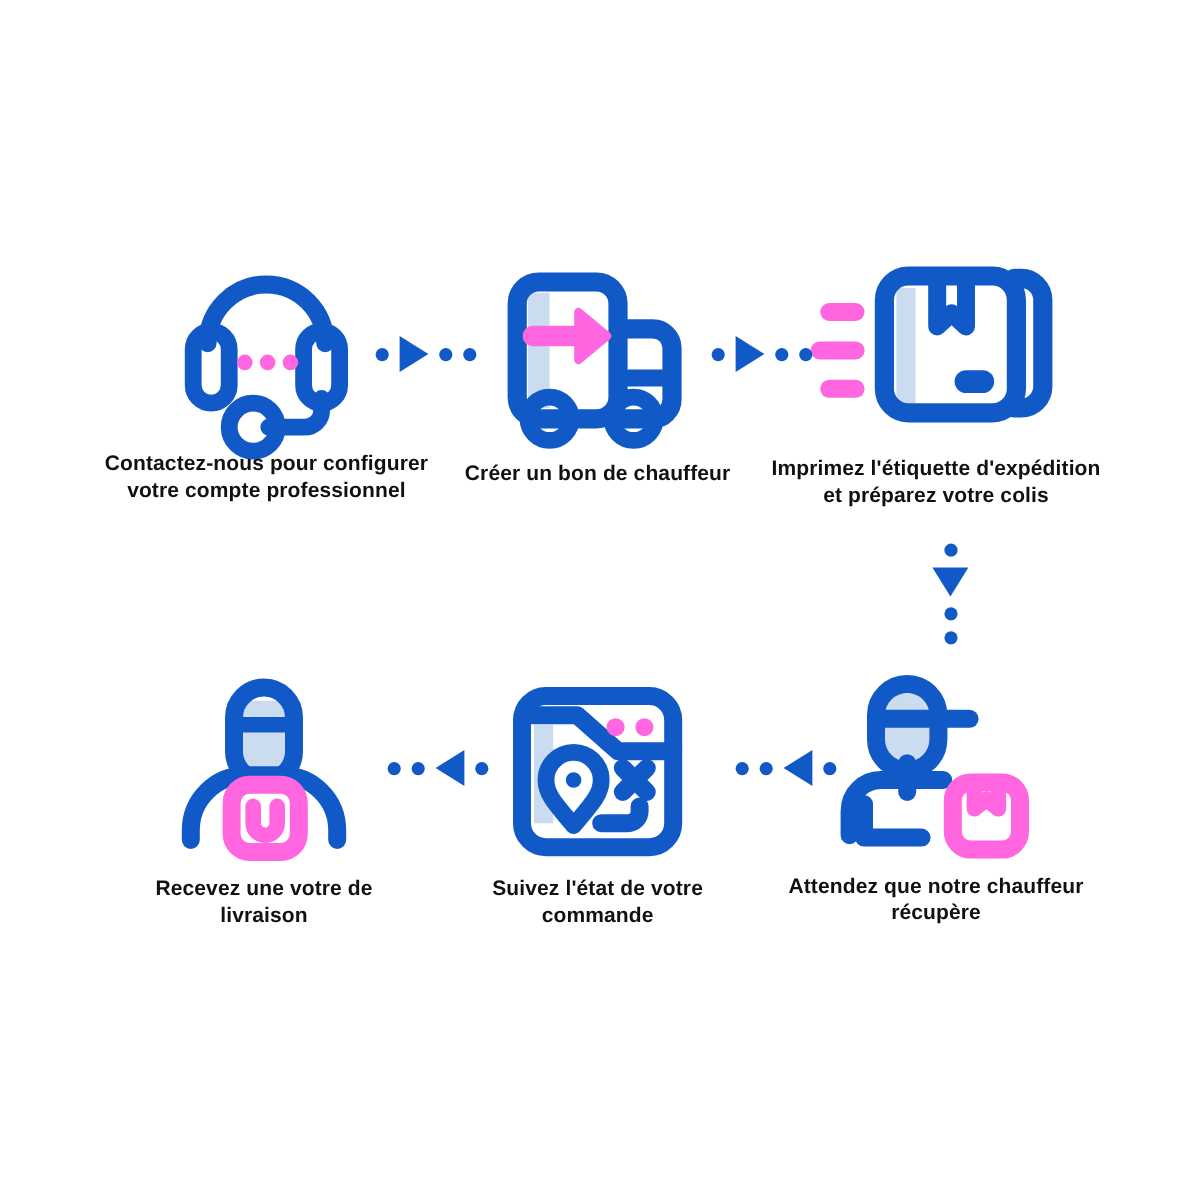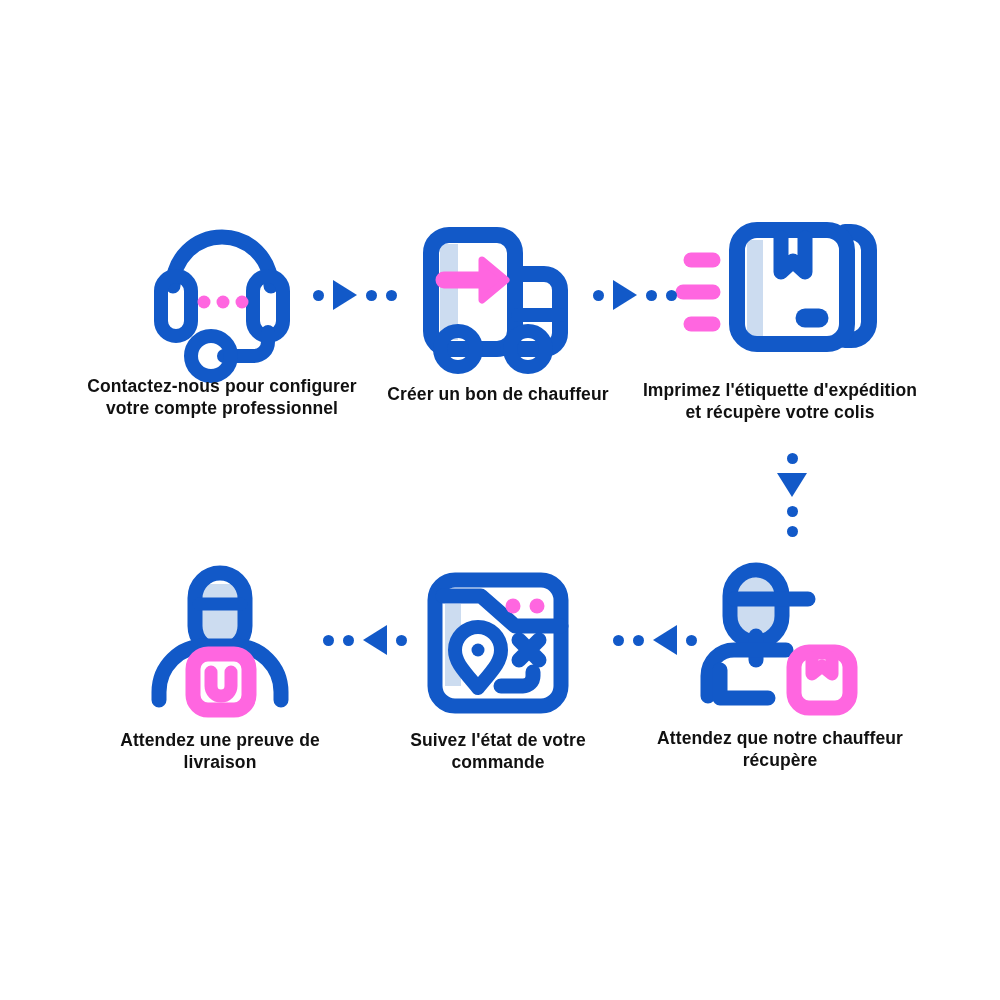--- a/index.html
+++ b/index.html
@@ -175,41 +175,41 @@
         <path d="M72 22 h16 v96 h-16 z" fill="#ccdcf0"></path>
 
         <rect x="62" y="12" width="110" height="114" rx="20" fill="none" stroke="#1259c8" stroke-width="16"></rect>
 
         <path d="M106 20 v34 l12 -11 l12 11 v-34" fill="none" stroke="#1259c8" stroke-width="15" stroke-linejoin="round" stroke-linecap="round"></path>
 
         <path d="M130 100 h14" fill="none" stroke="#1259c8" stroke-width="19" stroke-linecap="round"></path>
       </svg>
     </div>
     <div class="step-label">Imprimez l'étiquette d'expédition
-et récupère votre colis</div>
+et préparez votre colis</div>
   </div>
 
   <div class="step" id="step-4">
     <div class="step-icon">
       <svg width="150" height="150" viewBox="0 0 150 150" xmlns="http://www.w3.org/2000/svg">
 
         <path d="M56 16 h38 v42 a19 19 0 0 1 -38 0 z" fill="#ccdcf0"></path>
 
         <path d="M50 58 V30 a25 25 0 0 1 50 0 v28 a25 25 0 0 1 -50 0 z" fill="none" stroke="#1259c8" stroke-width="15" stroke-linejoin="round"></path>
 
         <path d="M54 36 h42" fill="none" stroke="#1259c8" stroke-width="13" stroke-linecap="round"></path>
 
         <path d="M14 132 v-8 a46 46 0 0 1 46 -46 h30 a46 46 0 0 1 46 46 v8" fill="none" stroke="#1259c8" stroke-width="15" stroke-linecap="round"></path>
 
         <rect x="48" y="86" width="56" height="56" rx="15" fill="none" stroke="#ff66e0" stroke-width="15"></rect>
 
         <path d="M66 104 v14 a10 10 0 0 0 20 0 v-14" fill="none" stroke="#ff66e0" stroke-width="13" stroke-linecap="round"></path>
       </svg>
     </div>
-    <div class="step-label">Attendez une preuve de
+    <div class="step-label">Recevez une votre de
 livraison</div>
   </div>
 
   <div class="step" id="step-6">
     <div class="step-icon">
       <svg width="165" height="150" viewBox="0 0 165 150" xmlns="http://www.w3.org/2000/svg">
 
         <path d="M38 12 h40 v40 a20 20 0 0 1 -40 0 z" fill="#ccdcf0"></path>
 
         <path d="M32 50 V30 a26 26 0 0 1 52 0 v20 a26 26 0 0 1 -52 0 z" fill="none" stroke="#1259c8" stroke-width="15" stroke-linejoin="round"></path>

